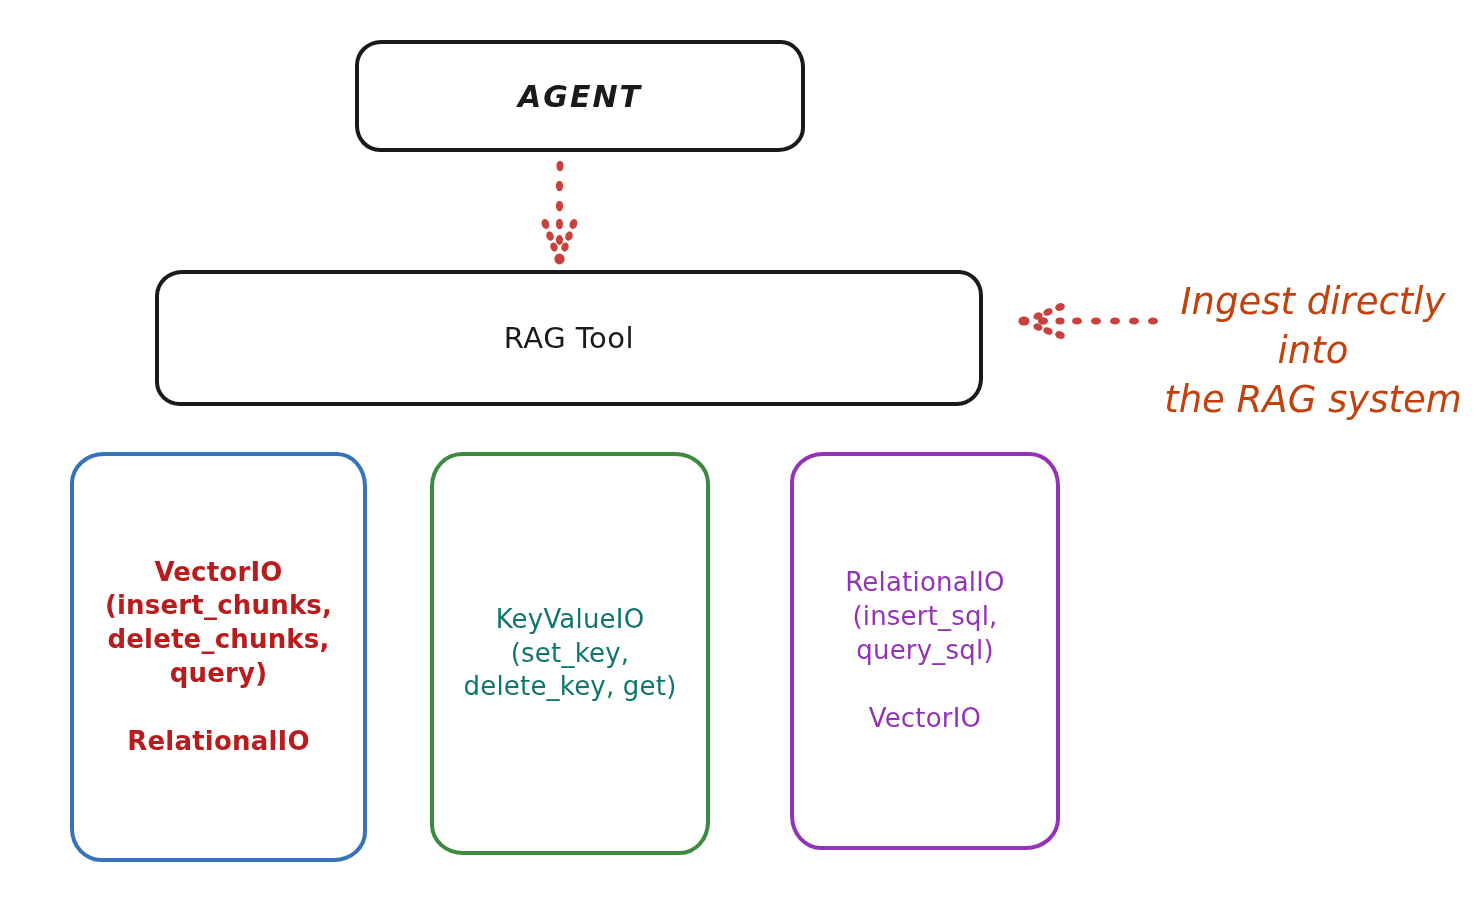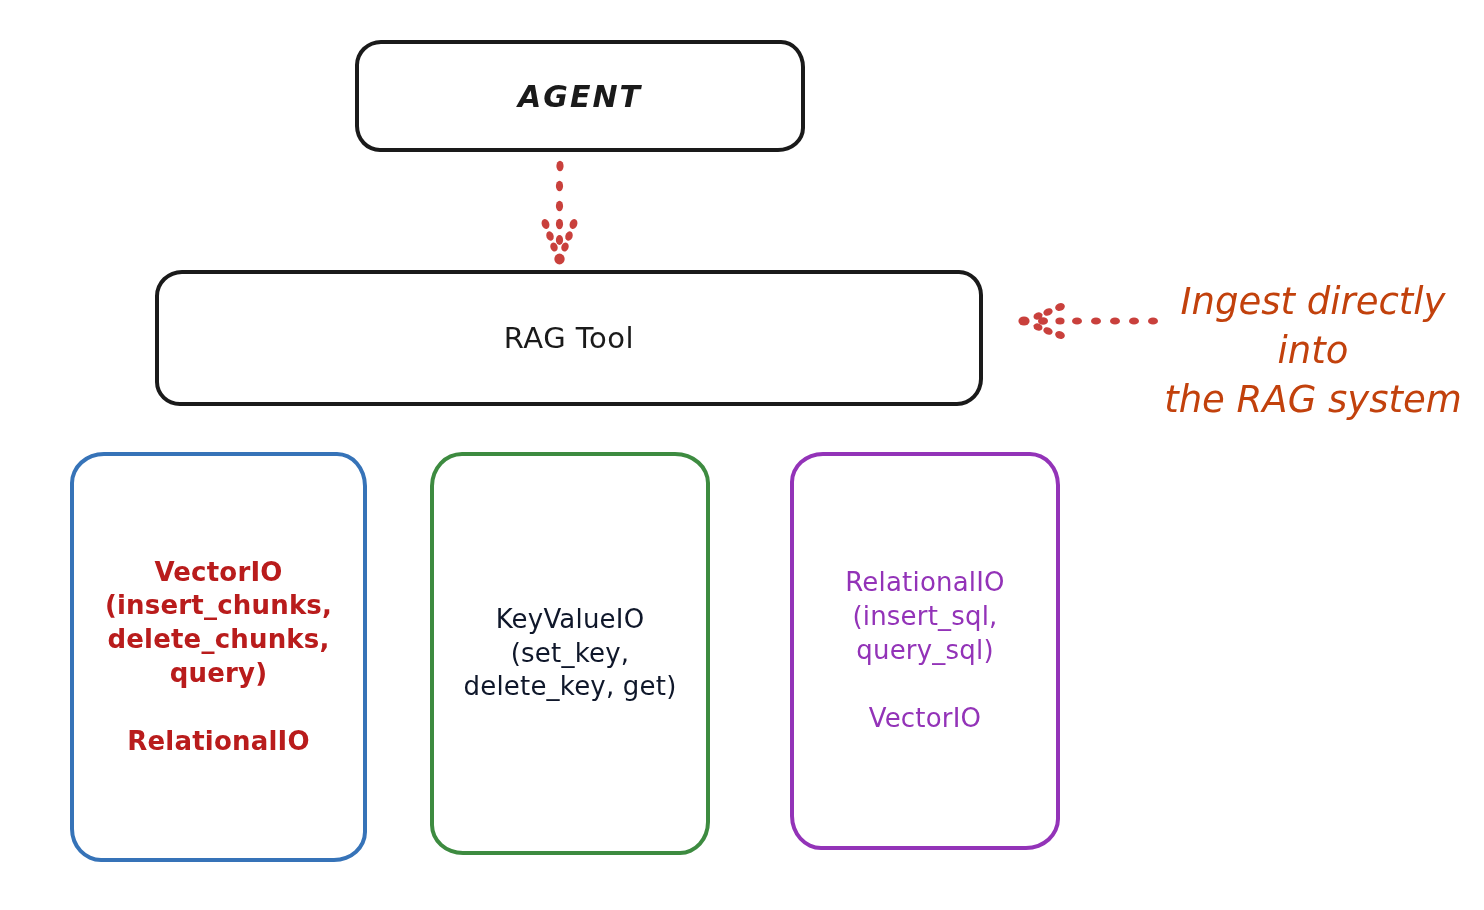--- a/index.html
+++ b/index.html
@@ -84,21 +84,21 @@
     font-family: "DejaVu Sans", sans-serif;
     font-size: 26px;
     line-height: 1.30;
     letter-spacing: 0.2px;
     white-space: pre-line;
   }
   .block-text.primary { }
   .block-text.secondary { margin-top: 34px; }
 
   .c-blue   { color: #b91c1c; font-weight: bold; }
-  .c-green  { color: #0f172a; }
+  .c-green  { color: #0f766e; }
   .c-purple { color: #9333b8; }
 
   .annotation {
     position: absolute;
     left: 1148px; top: 278px;
     width: 330px;
     font-family: "DejaVu Sans", sans-serif;
     font-size: 37px;
     line-height: 1.32;
     color: #c2410c;

